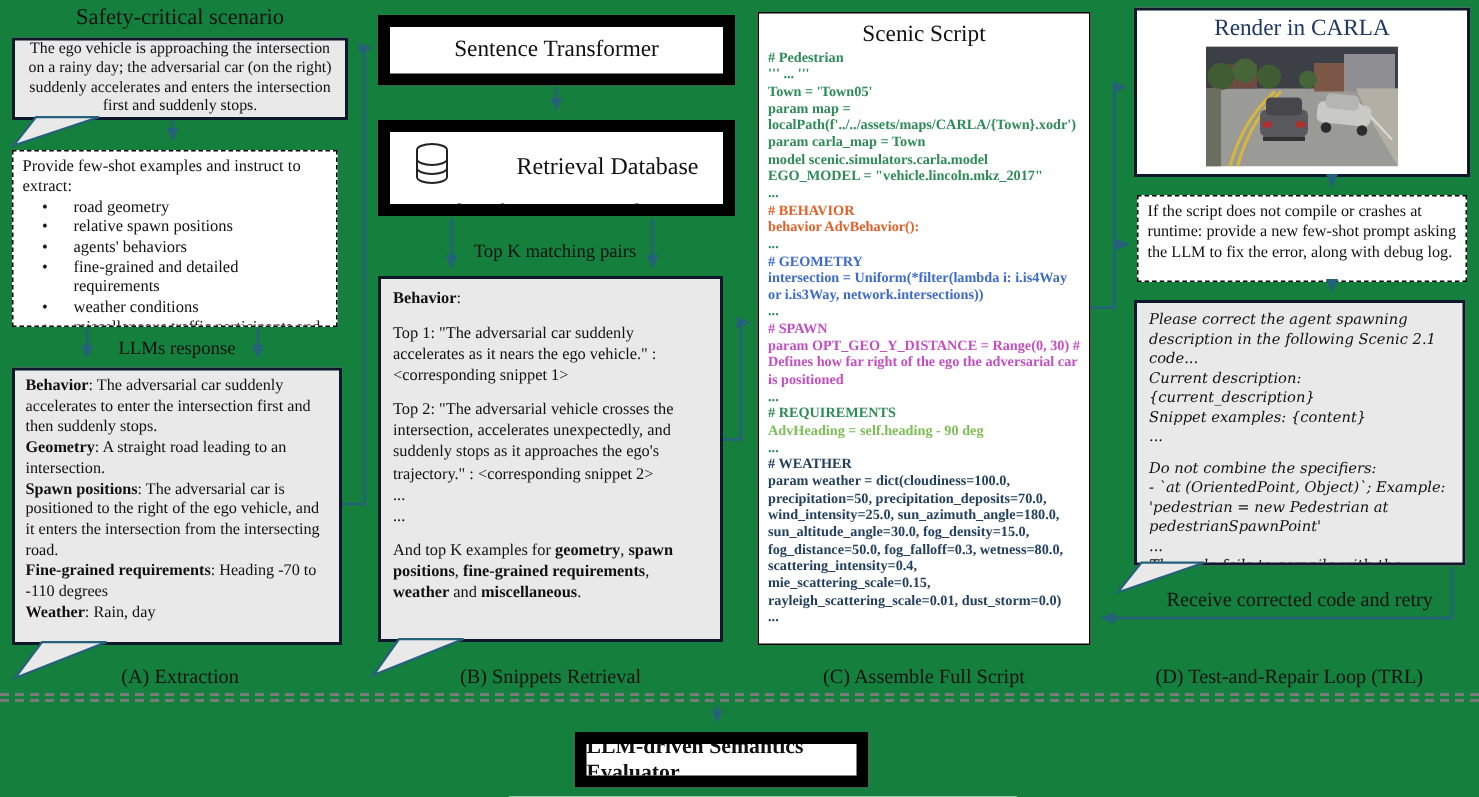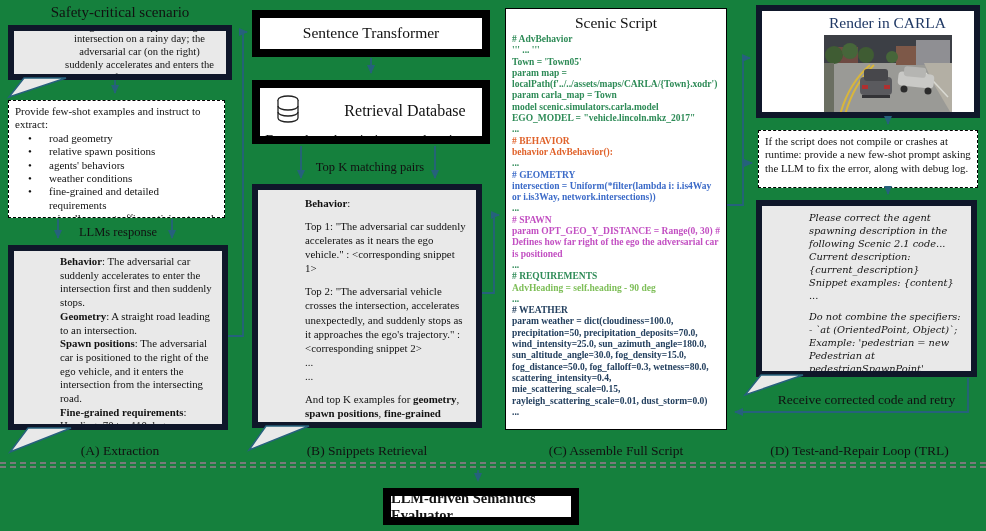--- a/index.html
+++ b/index.html
@@ -1,20 +1,20 @@
 <!DOCTYPE html>
 <html><head>
 <meta charset="utf-8">
 <style>
   html,body{margin:0;padding:0;background:#fff;}
   .canvas{position:relative;width:986px;height:531px;background:#15803d;overflow:hidden;
           font-family:"Liberation Serif","DejaVu Serif",serif;color:#111;}
   .box{position:absolute;box-sizing:border-box;background:#fff;overflow:hidden;}
   .gray{background:#E9E9E9;}
-  .teal-border{border:6px solid #0f172a;padding-left:39px;}
+  .teal-border{border:2px solid #0f172a;}
   .black-border{border:8px solid #000000;}
   .thin-black{border:1.5px solid #000;}
   .dash-border{border:1.6px dashed #000;}
   .col-title{position:absolute;text-align:center;font-size:15px;}
   .navy{color:#1F3864;}
   .caption{position:absolute;text-align:center;font-size:13.5px;}
   .flow-label{position:absolute;text-align:center;font-size:12.5px;}
   .center-text{width:100%;height:100%;display:flex;align-items:center;justify-content:center;
                text-align:center;font-size:10.6px;line-height:1.2;padding:2px 6px;box-sizing:border-box;}
   .body-text{font-size:11px;line-height:1.22;padding:4px 6px;}
@@ -49,22 +49,22 @@
     <div class="center-text">The ego vehicle is approaching the intersection on a rainy day; the adversarial car (on the right) suddenly accelerates and enters the intersection first and suddenly stops.</div>
   </div>
 
   <div class="box dash-border" style="left:8px;top:100px;width:217px;height:118px;">
     <div class="body-text">
       <div>Provide few-shot examples and instruct to extract:</div>
       <div>
           <div class="para bullet"><span>road geometry</span></div>
           <div class="para bullet"><span>relative spawn positions</span></div>
           <div class="para bullet"><span>agents' behaviors</span></div>
+          <div class="para bullet"><span>fine-grained and detailed requirements</span></div>
           <div class="para bullet"><span>weather conditions</span></div>
-          <div class="para bullet"><span>fine-grained and detailed requirements</span></div>
           <div class="para bullet"><span>miscellaneous traffic participants and objects</span></div>
         </div>
     </div>
   </div>
 
   <div class="flow-label" style="left:30px;top:225px;width:176px;">LLMs response</div>
 
   <div class="box gray teal-border" style="left:8px;top:245px;width:220px;height:185px;">
     <div class="resp">
         <div class="para "><span class="tu">Behavior</span><span>: The adversarial car suddenly accelerates to enter the intersection first and then suddenly stops.</span></div>
@@ -109,21 +109,21 @@
         <div class="para blank"></div>
         <div class="para "><span>And top K examples for </span><span class="tu">geometry</span><span>, </span><span class="tu">spawn positions</span><span>, </span><span class="tu">fine-grained requirements</span><span>, </span><span class="tu">weather</span><span> and </span><span class="tu">miscellaneous</span><span>.</span></div>
       </div>
   </div>
 
   <div class="caption" style="left:252px;top:443px;width:230px;">(B) Snippets Retrieval</div>
 
   <div class="box thin-black" style="left:505px;top:8px;width:222px;height:422px;">
     <div style="text-align:center;font-size:15.5px;padding-top:5px;">Scenic Script</div>
     <div class="code">
-        <div class="para "><span class="g"># AdvBehavior</span></div>
+        <div class="para "><span class="g"># Pedestrian</span></div>
         <div class="para "><span class="g">''' ... '''</span></div>
         <div class="para "><span class="g">Town = 'Town05'</span></div>
         <div class="para "><span class="g">param map =</span></div>
         <div class="para "><span class="g">localPath(f'../../assets/maps/CARLA/{Town}.xodr')</span></div>
         <div class="para "><span class="g">param carla_map = Town</span></div>
         <div class="para "><span class="g">model scenic.simulators.carla.model</span></div>
         <div class="para "><span class="g">EGO_MODEL = "vehicle.lincoln.mkz_2017"</span></div>
         <div class="para "><span class="g">...</span></div>
         <div class="para "><span class="o"># BEHAVIOR</span></div>
         <div class="para "><span class="o">behavior AdvBehavior():</span></div>

